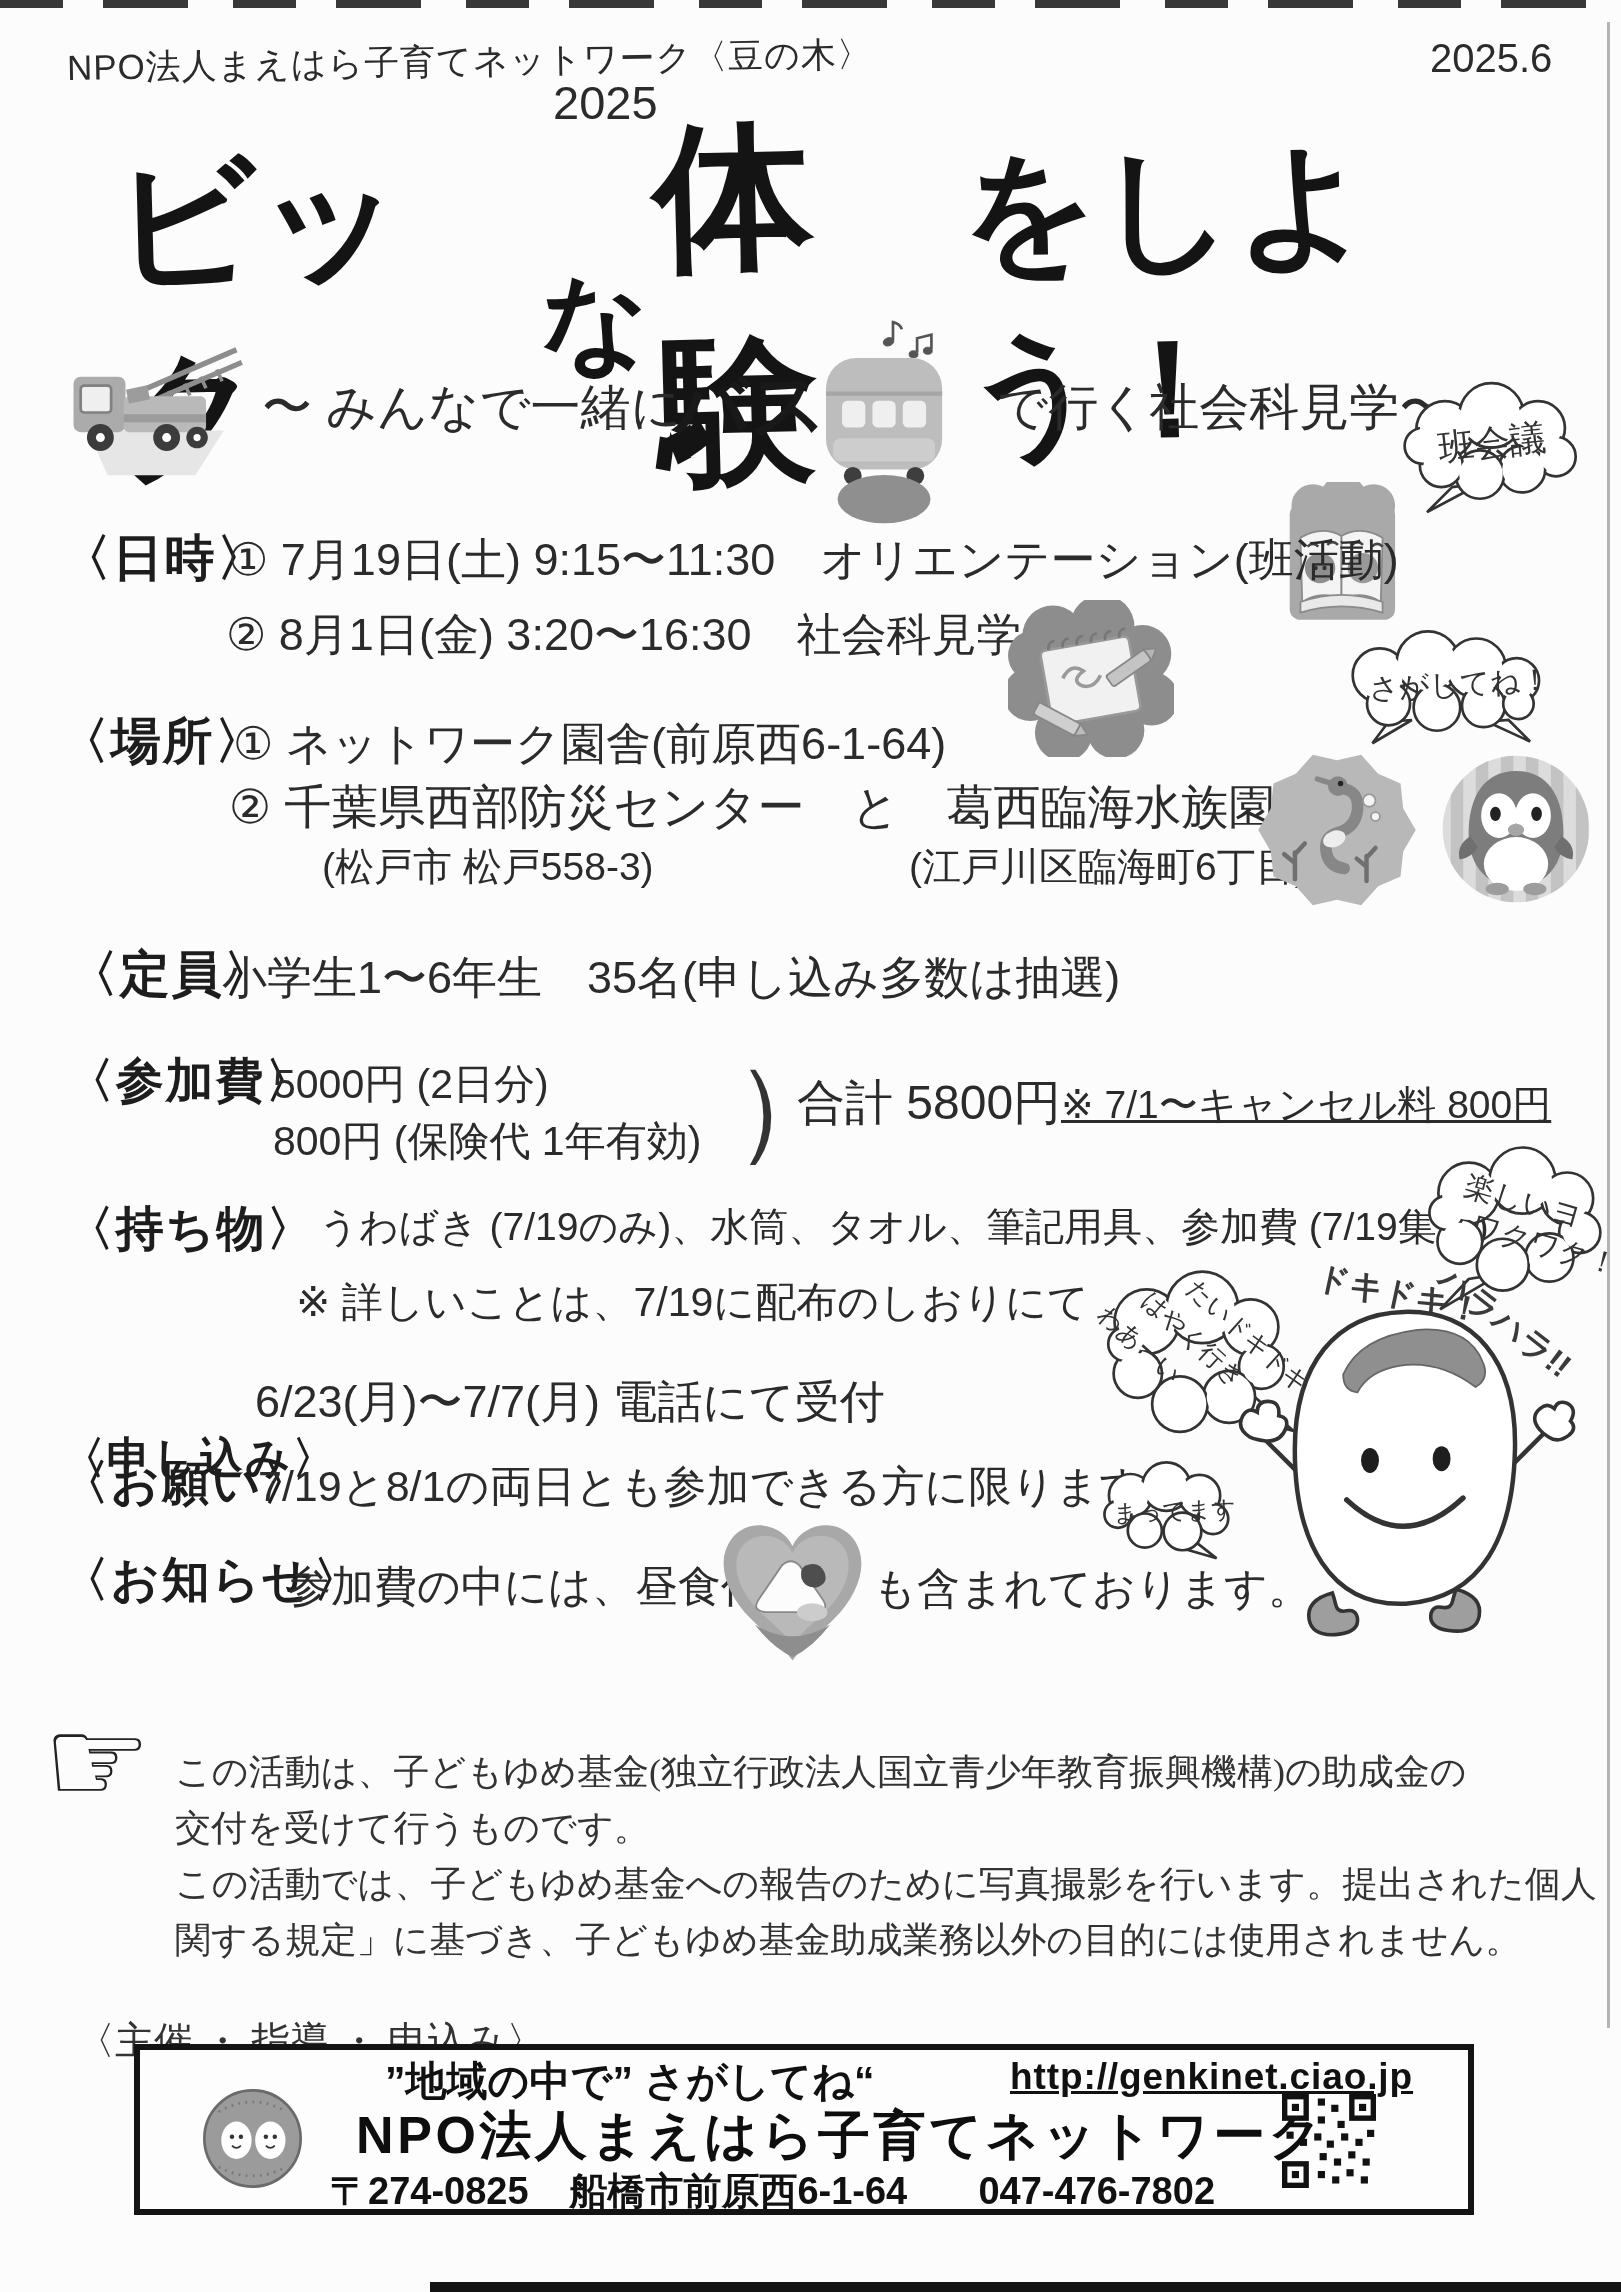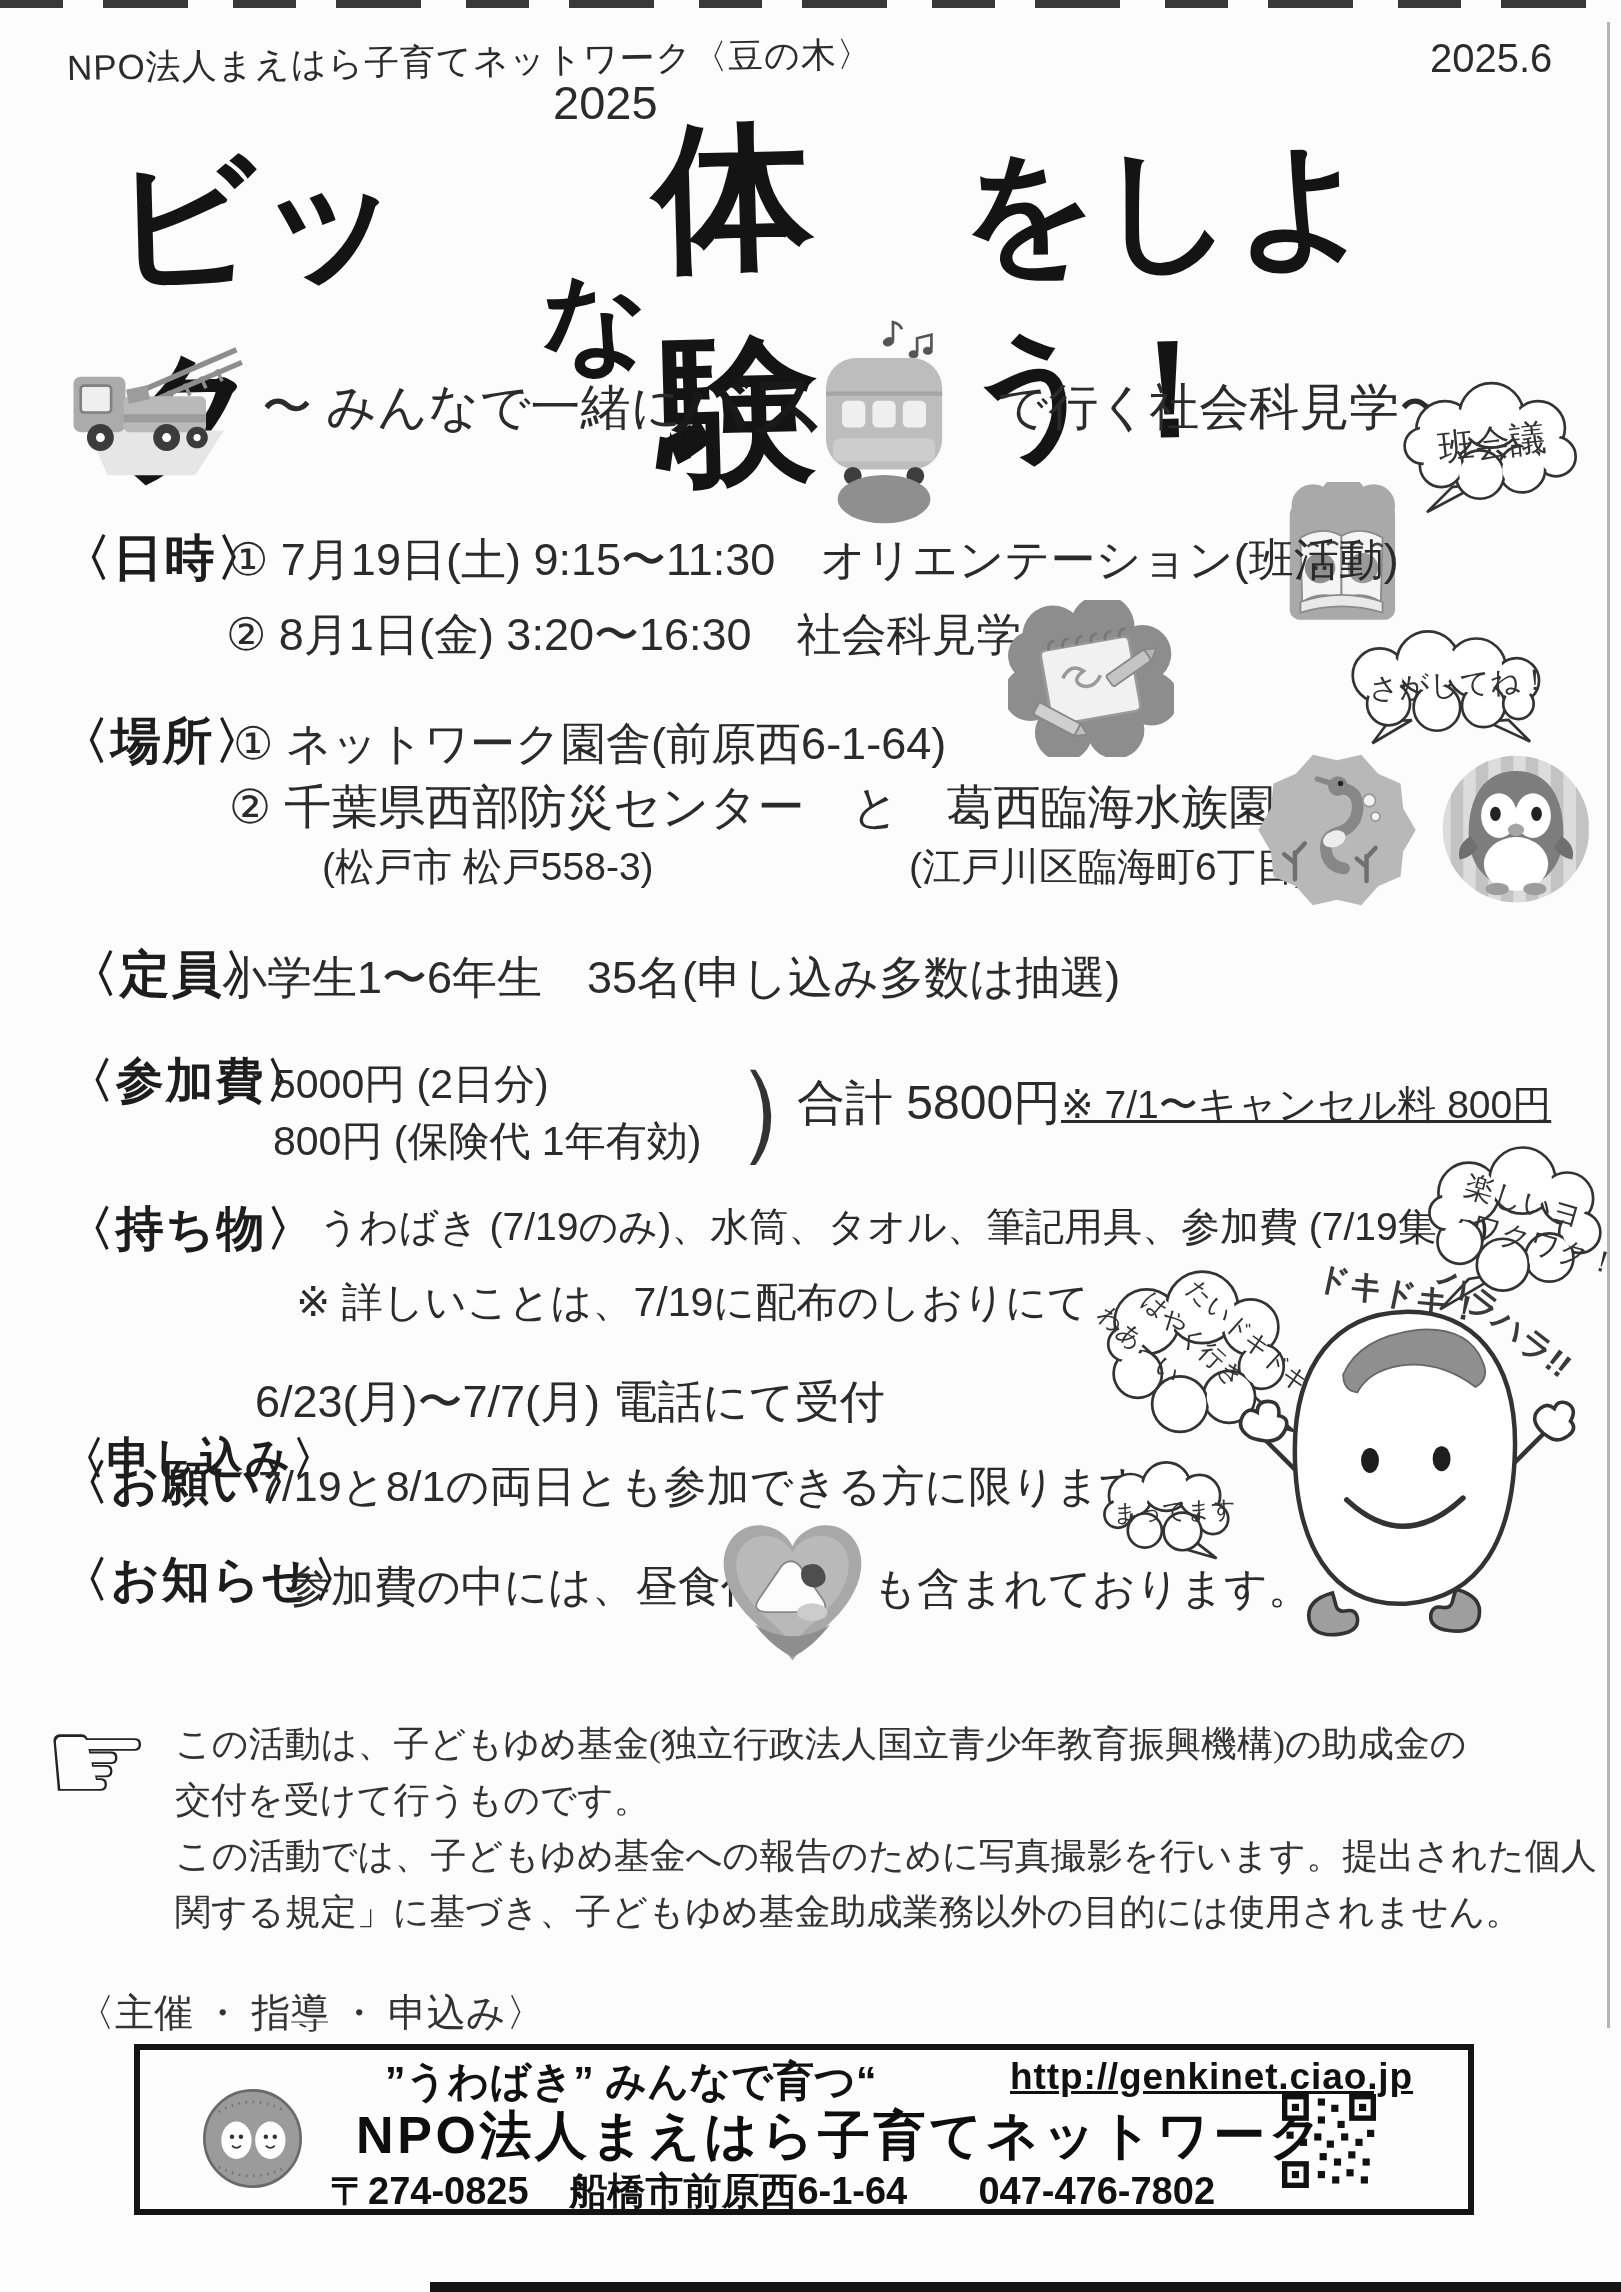--- a/index.html
+++ b/index.html
@@ -4,21 +4,21 @@
 <style>
   html,body{margin:0;padding:0;background:#ddd;}
   .page{position:relative;width:1621px;height:2293px;background:#fcfcfc;overflow:hidden;
         font-family:"Liberation Sans","DejaVu Sans",sans-serif;color:#252525;}
   .abs{position:absolute;}
   .hw{white-space:nowrap;color:#2b2b2b;}
   .lbl{font-weight:bold;letter-spacing:1.8px;color:#1d1d1d;}
   .bubble svg{position:absolute;left:0;top:0;}
   .bubtxt{position:absolute;white-space:nowrap;color:#333;}
   .notes div{white-space:nowrap;}
-  .serif{font-family:"Liberation Serif","DejaVu Serif",serif;}
+  .serif{font-family:"Liberation Serif","DejaVu Serif",serif;margin-top:28px;}
   .title-row{display:flex;align-items:center;font-weight:bold;color:#141414;}
   .footer-box{border:6.3px solid #141414;background:#fdfdfd;}
 </style>
 </head>
 <body>
 
 <div class="page">
 
   <div class="abs" style="left:0;top:0;width:1621px;height:8px;
               background:repeating-linear-gradient(90deg,#161616 0 63px,transparent 63px 103px,#161616 103px 188px,transparent 188px 233px);opacity:.85"></div>
@@ -371,21 +371,21 @@
     <path d="M22,30 q38,-22 76,0" stroke="#777" stroke-width="3" fill="none" stroke-dasharray="2 6"></path>
     <path d="M22,92 q38,20 76,0" stroke="#777" stroke-width="3" fill="none" stroke-dasharray="2 6"></path>
     <ellipse cx="42" cy="62" rx="17" ry="21" fill="#fff"></ellipse>
       <ellipse cx="80" cy="62" rx="17" ry="21" fill="#fff"></ellipse>
     <circle cx="37" cy="58" r="2.5" fill="#333"></circle>
       <circle cx="47" cy="58" r="2.5" fill="#333"></circle>
     <circle cx="75" cy="58" r="2.5" fill="#333"></circle>
       <circle cx="85" cy="58" r="2.5" fill="#333"></circle>
     <path d="M37,68 q5,5 10,0 M75,68 q5,5 10,0" stroke="#333" stroke-width="2" fill="none"></path>
   </svg>
-  <div class="abs hw" style="left:385px;top:2054px;font-size:41px;font-weight:bold;color:#111;">”うわばき” みんなで育つ“</div>
+  <div class="abs hw" style="left:385px;top:2054px;font-size:41px;font-weight:bold;color:#111;">”地域の中で” さがしてね“</div>
   <div class="abs hw" style="left:1010px;top:2056px;font-size:37px;font-weight:bold;color:#111;text-decoration:underline;letter-spacing:0.9px;">http://genkinet.ciao.jp</div>
   <div class="abs hw" style="left:356px;top:2101px;font-size:52px;font-weight:bold;letter-spacing:3.6px;color:#0e0e0e;text-align:right;">NPO法人まえはら子育てネットワーク</div>
   <div class="abs hw" style="left:330px;top:2166px;font-size:38px;font-weight:bold;color:#111;">
     <span>〒274-0825</span>
     <span style="display:inline-block;width:19.7px;"></span>
     <span>船橋市前原西6-1-64</span>
     <span style="display:inline-block;width:50px;"></span>
     <span>047-476-7802</span>
   </div>
   <svg class="abs" style="left:1282px;top:2094px;" width="94" height="94" viewBox="0 0 105 105">

